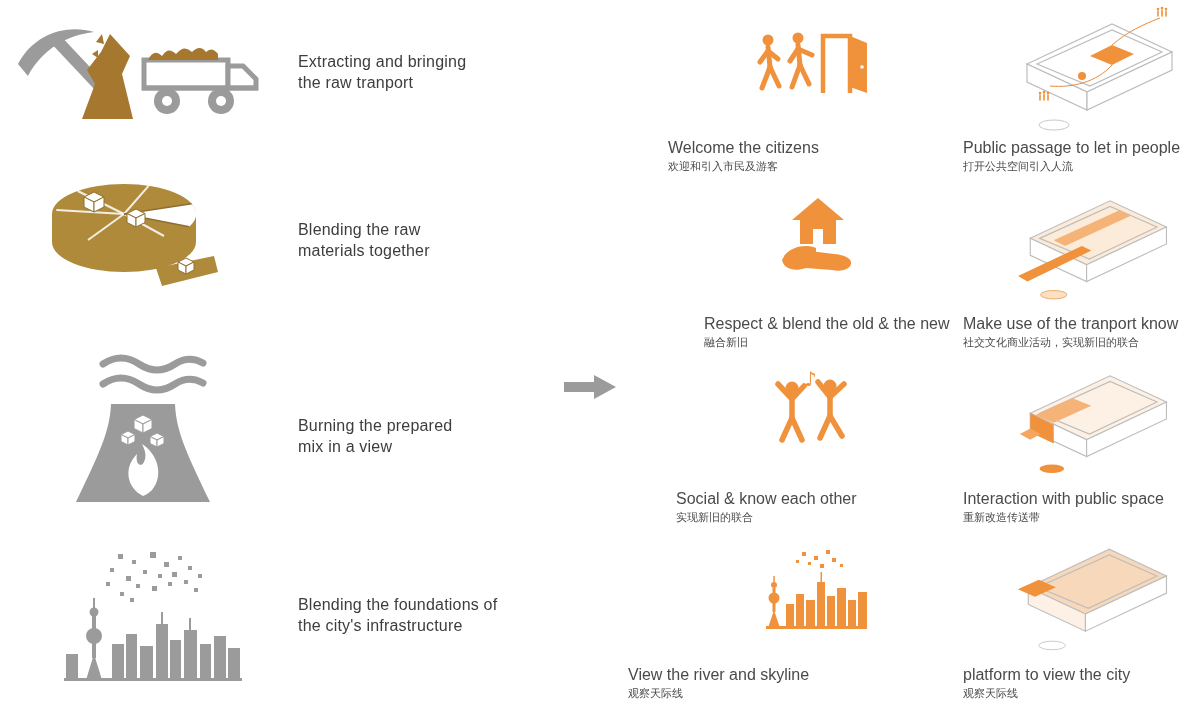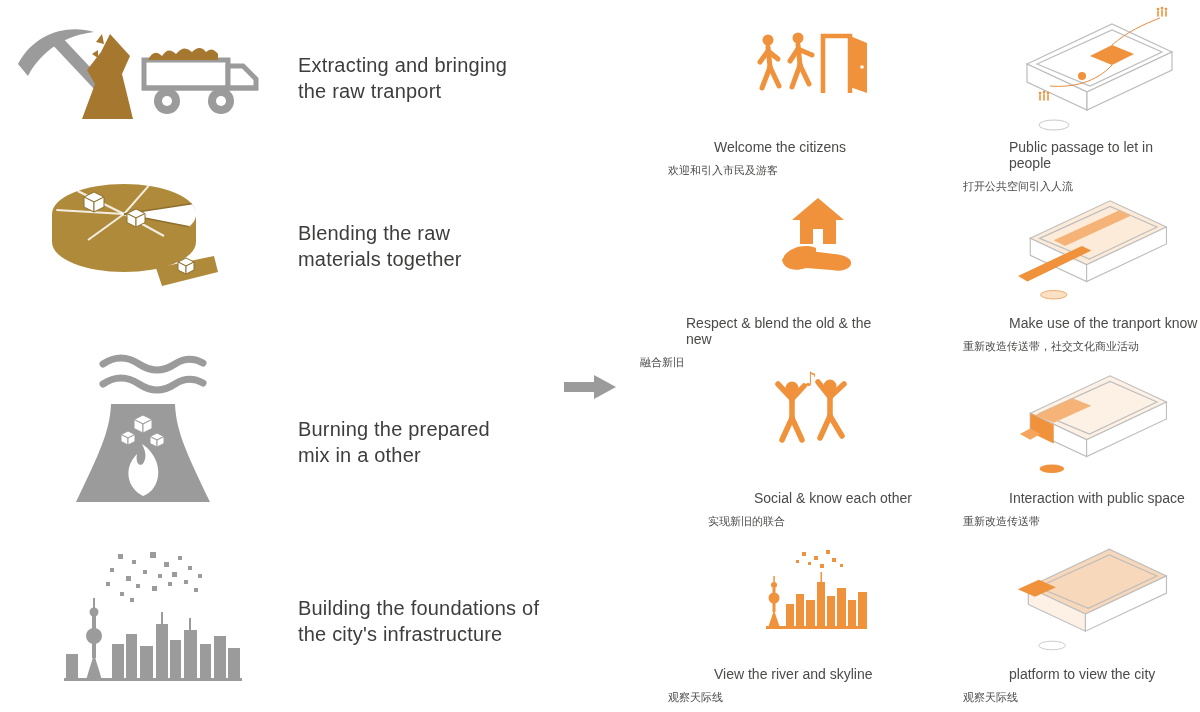--- a/index.html
+++ b/index.html
@@ -1,21 +1,21 @@
 <!DOCTYPE html>
 <html><head>
 <meta charset="utf-8">
 <style>
   html,body{margin:0;padding:0;background:#ffffff;}
   .canvas{position:relative;width:1200px;height:712px;background:#ffffff;
           font-family:"Liberation Sans",sans-serif;overflow:hidden;}
   .abs{position:absolute;}
-  .label{font-size:20px;color:#3d3d3c;letter-spacing:.2px;line-height:1.3;}
-  .cap .en{font-size:14px;color:#4a4a49;line-height:1.15;margin-left:46px;}
-  .cap .zh{font-size:11px;color:#4a4a49;margin-top:9px;line-height:1.15;}
+  .label{font-size:16px;color:#3d3d3c;letter-spacing:.2px;line-height:1.3;}
+  .cap .en{font-size:16px;color:#4a4a49;line-height:1.15;}
+  .cap .zh{font-size:11px;color:#4a4a49;margin-top:3px;line-height:1.15;}
   svg{display:block;}
 </style>
 </head>
 <body>
 
 <div class="canvas">
 
   <div class="abs" style="left:14px;top:22px;width:246px;height:98px">
     <svg width="246" height="98" viewBox="0 0 246 98">
 
@@ -153,42 +153,42 @@
 
   <div class="abs" style="left:772px;top:196px;width:92px;height:86px">
     <svg width="92" height="86" viewBox="0 0 92 86">
       <polygon points="46,2 72,24 64,24 64,48 28,48 28,24 20,24" fill="#f0913c"></polygon>
       <rect x="41" y="33" width="10" height="15" fill="#ffffff"></rect>
       <path d="M10,64 C16,52 28,52 38,55 L62,58 C74,59 80,63 79,68 C78,73 70,76 60,74 L34,72 C22,76 12,73 10,64 Z" fill="#f0913c"></path>
       <path d="M12,60 C20,50 34,48 44,52 L44,58 C32,54 22,55 14,63 Z" fill="#f0913c"></path>
     </svg>
   </div>
 
-  <div class="abs cap" style="left:640px;top:315px;width:250px">
+  <div class="abs cap" style="left:704px;top:315px;width:250px">
     <div class="en">Respect &amp; blend the old &amp; the new</div>
     <div class="zh">融合新旧</div>
   </div>
 
   <div class="abs" style="left:1016px;top:182px;width:160px;height:124px">
     <svg width="160" height="124" viewBox="0 0 170 132">
       <ellipse cx="40" cy="120" rx="14" ry="4.5" fill="#fbe0c4" stroke="#e9a86b"></ellipse>
       <g stroke="#bdbdbd" stroke-width="1.2">
         <polygon points="15,60 100,20 160,48 75,88" fill="#fcebd9"></polygon>
         <polygon points="15,60 75,88 75,106 15,78" fill="#ffffff"></polygon>
         <polygon points="75,88 160,48 160,66 75,106" fill="#ffffff"></polygon>
         <polygon points="25,60 100,26 150,48 78,82" fill="none"></polygon>
       </g>
       <polygon points="40,62 110,30 122,36 52,68" fill="#f6b378"></polygon>
       <polygon points="2,100 70,68 80,73 12,106" fill="#f0913c"></polygon>
     </svg>
   </div>
 
   <div class="abs cap" style="left:963px;top:315px;width:235px">
     <div class="en">Make use of the tranport know</div>
-    <div class="zh">重新改造传送带，社交文化商业活动</div>
+    <div class="zh">社交文化商业活动，实现新旧的联合</div>
   </div>
 
   <div class="abs" style="left:48px;top:352px;width:190px;height:150px">
     <svg width="190" height="150" viewBox="0 0 190 150">
       <g stroke="#9c9b9b" stroke-width="7" fill="none" stroke-linecap="round">
         <path d="M55,12 q18,-12 36,0 q18,12 36,0 q14,-9 28,-1"></path>
         <path d="M55,32 q18,-12 36,0 q18,12 36,0 q14,-9 28,-1"></path>
       </g>
       <path d="M28,150 C50,104 62,80 63,52 L127,52 C128,80 140,104 162,150 Z" fill="#9c9b9b"></path>
 
@@ -203,21 +203,21 @@
           <polygon points="102,84.5 109,88 109,95 102,91.5"></polygon>
           <polygon points="109,88 116,84.5 116,91.5 109,95"></polygon>
       </g>
 
       <path d="M95,144 c-16,-8 -20,-28 -6,-42 c-2,10 4,14 7,8 c3,-6 1,-12 -2,-18 c16,10 22,32 10,46 c-3,3 -6,5 -9,6 z" fill="#ffffff"></path>
     </svg>
   </div>
 
   <div class="abs label" style="left:298px;top:416px">
     <div>Burning the prepared</div>
-    <div>mix in a other</div>
+    <div>mix in a view</div>
   </div>
 
   <div class="abs" style="left:564px;top:373px;width:52px;height:28px">
     <svg width="52" height="28" viewBox="0 0 52 28">
       <rect x="0" y="9" width="30" height="10" fill="#9c9b9b"></rect>
       <polygon points="30,2 52,14 30,26" fill="#9c9b9b"></polygon>
     </svg>
   </div>
 
   <div class="abs" style="left:762px;top:368px;width:100px;height:84px">
@@ -233,21 +233,21 @@
           <line x1="68" y1="29" x2="82" y2="16"></line>
         <line x1="68" y1="48" x2="58" y2="70"></line>
           <line x1="68" y1="48" x2="80" y2="68"></line>
       </g>
       <circle cx="30" cy="20" r="6.5" fill="#f0913c"></circle>
       <circle cx="68" cy="18" r="6.5" fill="#f0913c"></circle>
       <text x="42" y="18" font-size="20" fill="#f0913c" font-family="DejaVu Sans, sans-serif">♪</text>
     </svg>
   </div>
 
-  <div class="abs cap" style="left:708px;top:490px;width:240px">
+  <div class="abs cap" style="left:676px;top:490px;width:240px">
     <div class="en">Social &amp; know each other</div>
     <div class="zh">实现新旧的联合</div>
   </div>
 
   <div class="abs" style="left:1016px;top:357px;width:160px;height:124px">
     <svg width="160" height="124" viewBox="0 0 170 132">
       <ellipse cx="38" cy="119" rx="13" ry="4.5" fill="#f0913c"></ellipse>
       <g stroke="#bdbdbd" stroke-width="1.2">
         <polygon points="15,60 100,20 160,48 75,88" fill="#fdf1e5"></polygon>
         <polygon points="15,60 75,88 75,106 15,78" fill="#ffffff"></polygon>
@@ -306,21 +306,21 @@
         <rect x="154" y="88" width="12" height="44"></rect>
           <rect x="168" y="100" width="12" height="32"></rect>
         <rect x="101" y="64" width="2" height="12"></rect>
           <rect x="129" y="70" width="2" height="12"></rect>
         <rect x="4" y="130" width="178" height="3"></rect>
       </g>
     </svg>
   </div>
 
   <div class="abs label" style="left:298px;top:595px">
-    <div>Building the foundations of</div>
+    <div>Blending the foundations of</div>
     <div>the city's infrastructure</div>
   </div>
 
   <div class="abs" style="left:752px;top:548px;width:120px;height:82px">
     <svg width="120" height="82" viewBox="0 0 120 82">
       <g fill="#f0913c">
         <rect x="50" y="4" width="4" height="4"></rect>
           <rect x="62" y="8" width="4" height="4"></rect>
           <rect x="74" y="2" width="4" height="4"></rect>
         <rect x="56" y="14" width="3" height="3"></rect>
@@ -340,21 +340,21 @@
         <rect x="75" y="48" width="8" height="32"></rect>
           <rect x="85" y="40" width="9" height="40"></rect>
         <rect x="96" y="52" width="8" height="28"></rect>
           <rect x="106" y="44" width="9" height="36"></rect>
         <rect x="68.5" y="24" width="1.5" height="10"></rect>
         <rect x="14" y="78" width="101" height="3"></rect>
       </g>
     </svg>
   </div>
 
-  <div class="abs cap" style="left:668px;top:666px;width:240px">
+  <div class="abs cap" style="left:628px;top:666px;width:240px">
     <div class="en">View the river and skyline</div>
     <div class="zh">观察天际线</div>
   </div>
 
   <div class="abs" style="left:1014px;top:530px;width:162px;height:128px">
     <svg width="162" height="128" viewBox="0 0 170 134">
       <ellipse cx="40" cy="121" rx="14" ry="4.5" fill="#ffffff" stroke="#c9c9c9"></ellipse>
       <g stroke="#bdbdbd" stroke-width="1.2">
         <polygon points="15,60 100,20 160,48 75,88" fill="#f8d8ba"></polygon>
         <polygon points="15,60 75,88 75,106 15,78" fill="#fdf0e4"></polygon>

